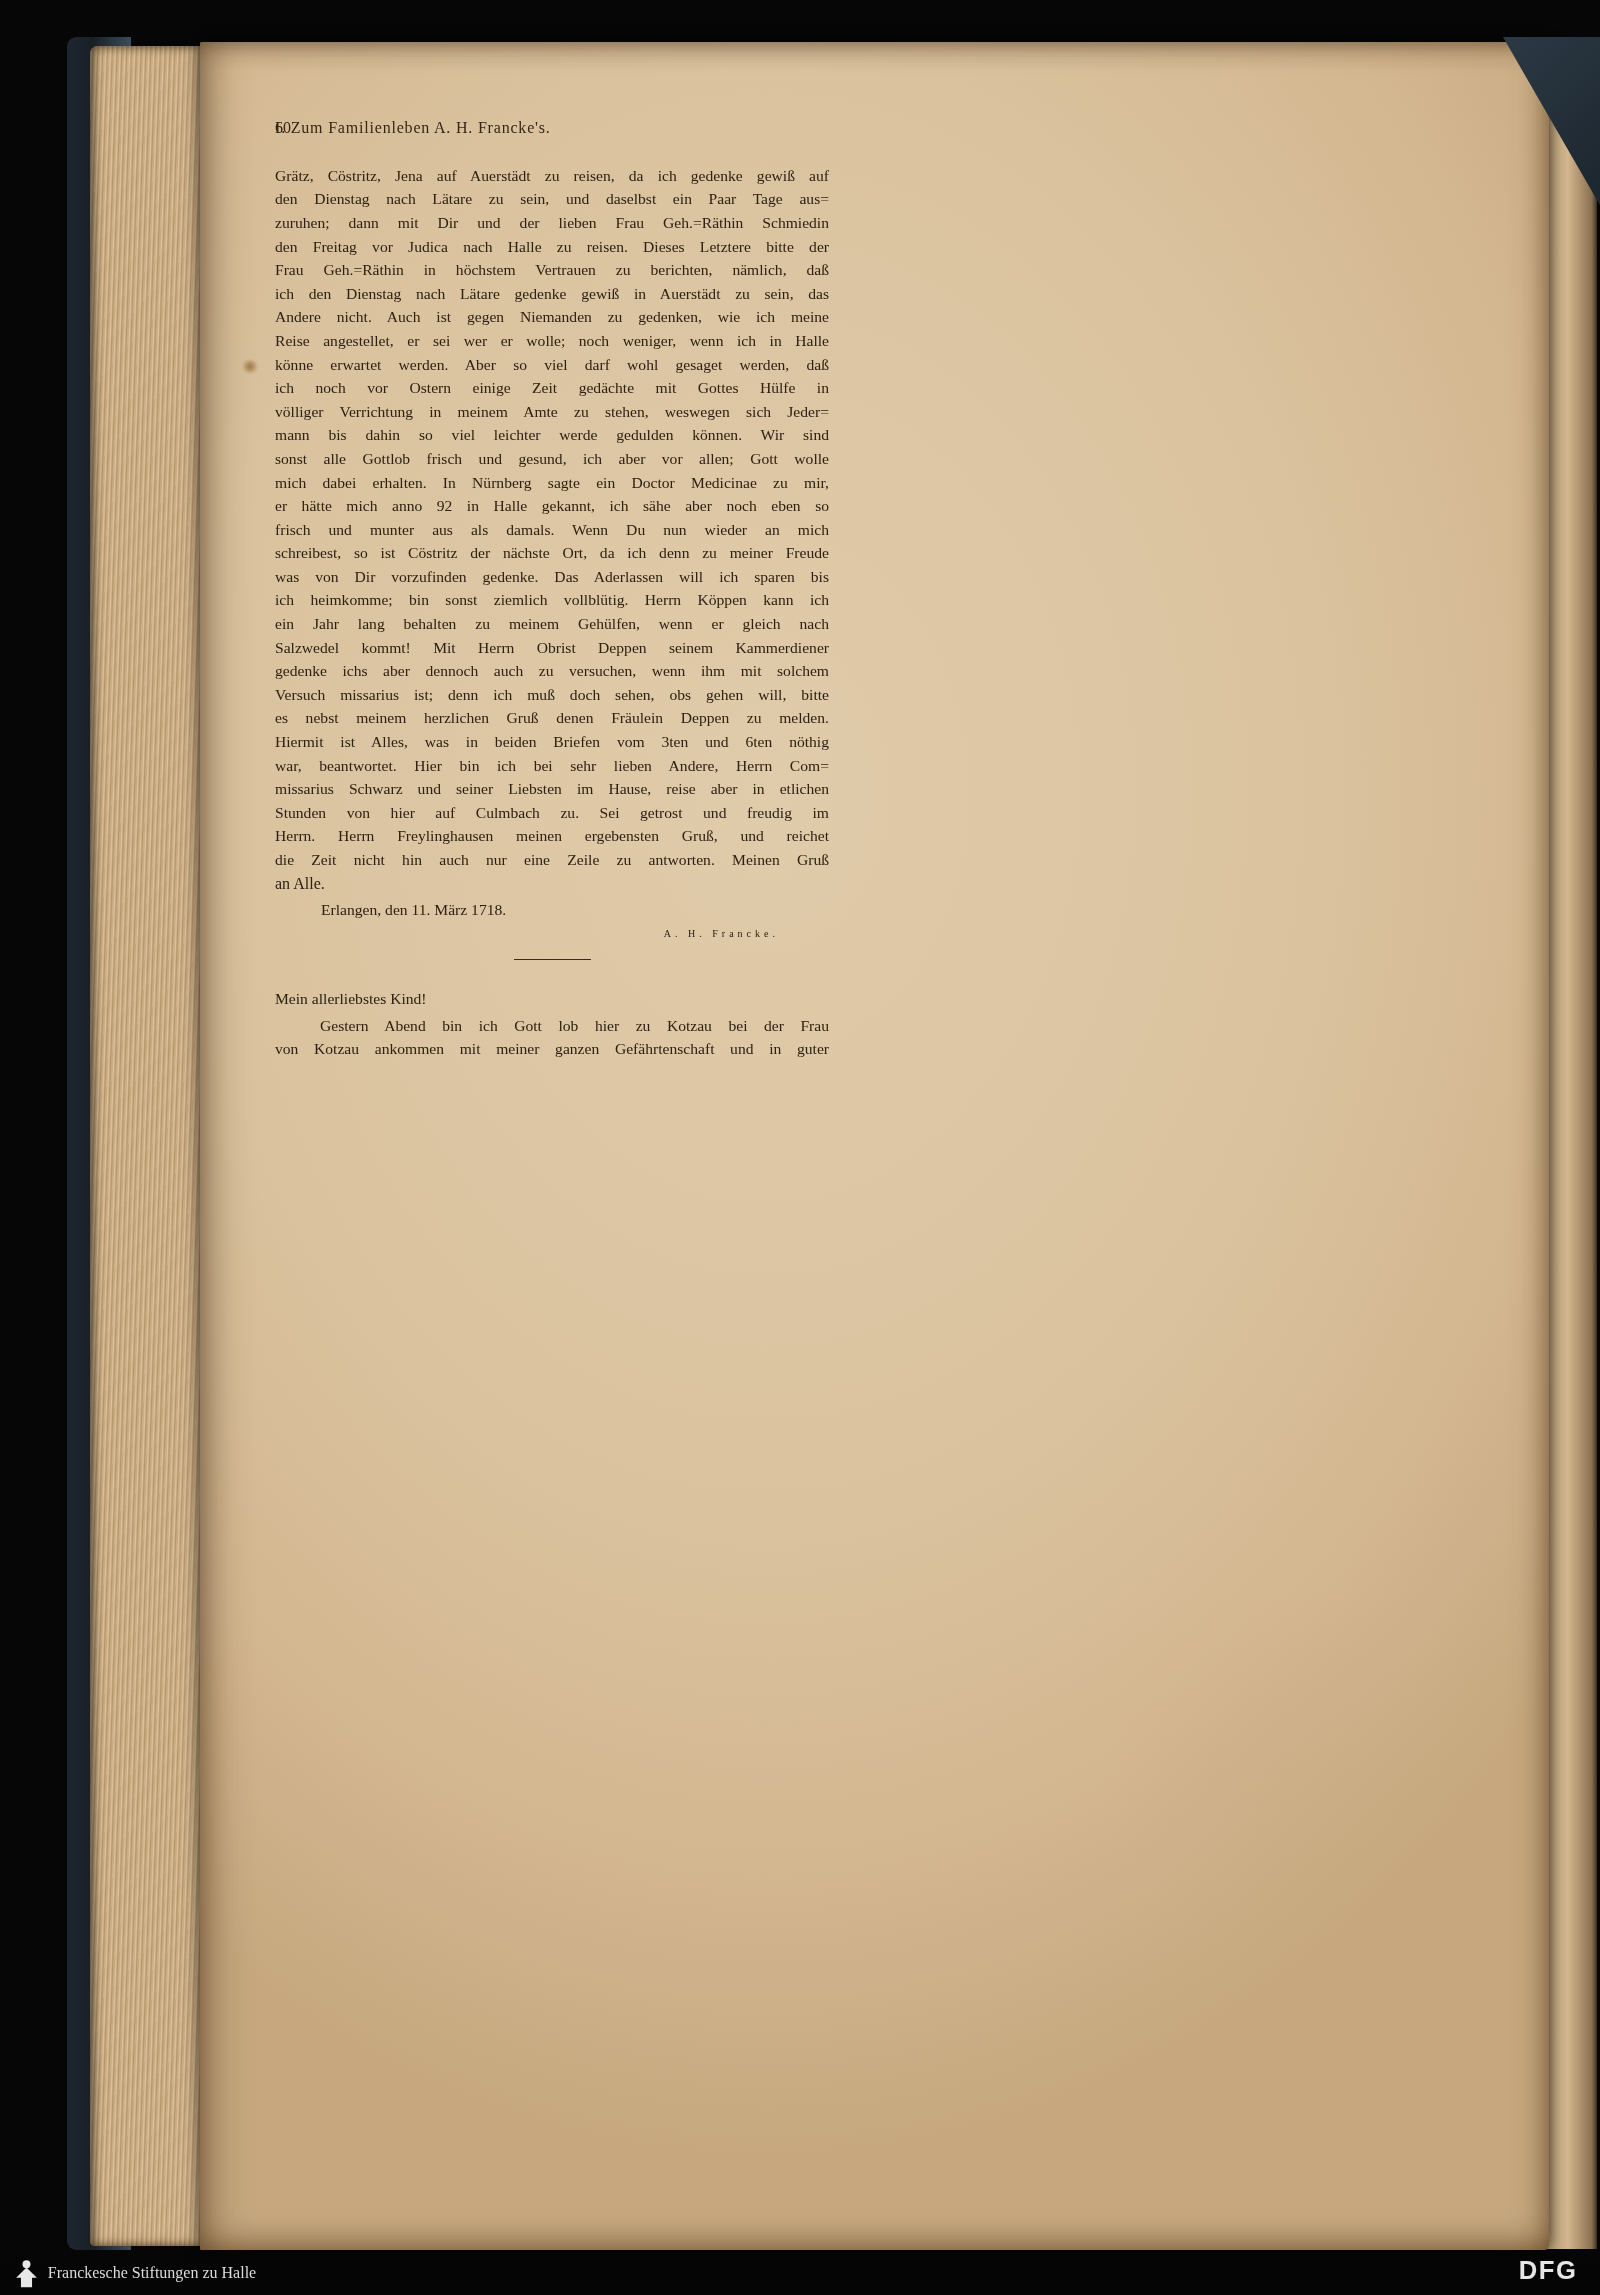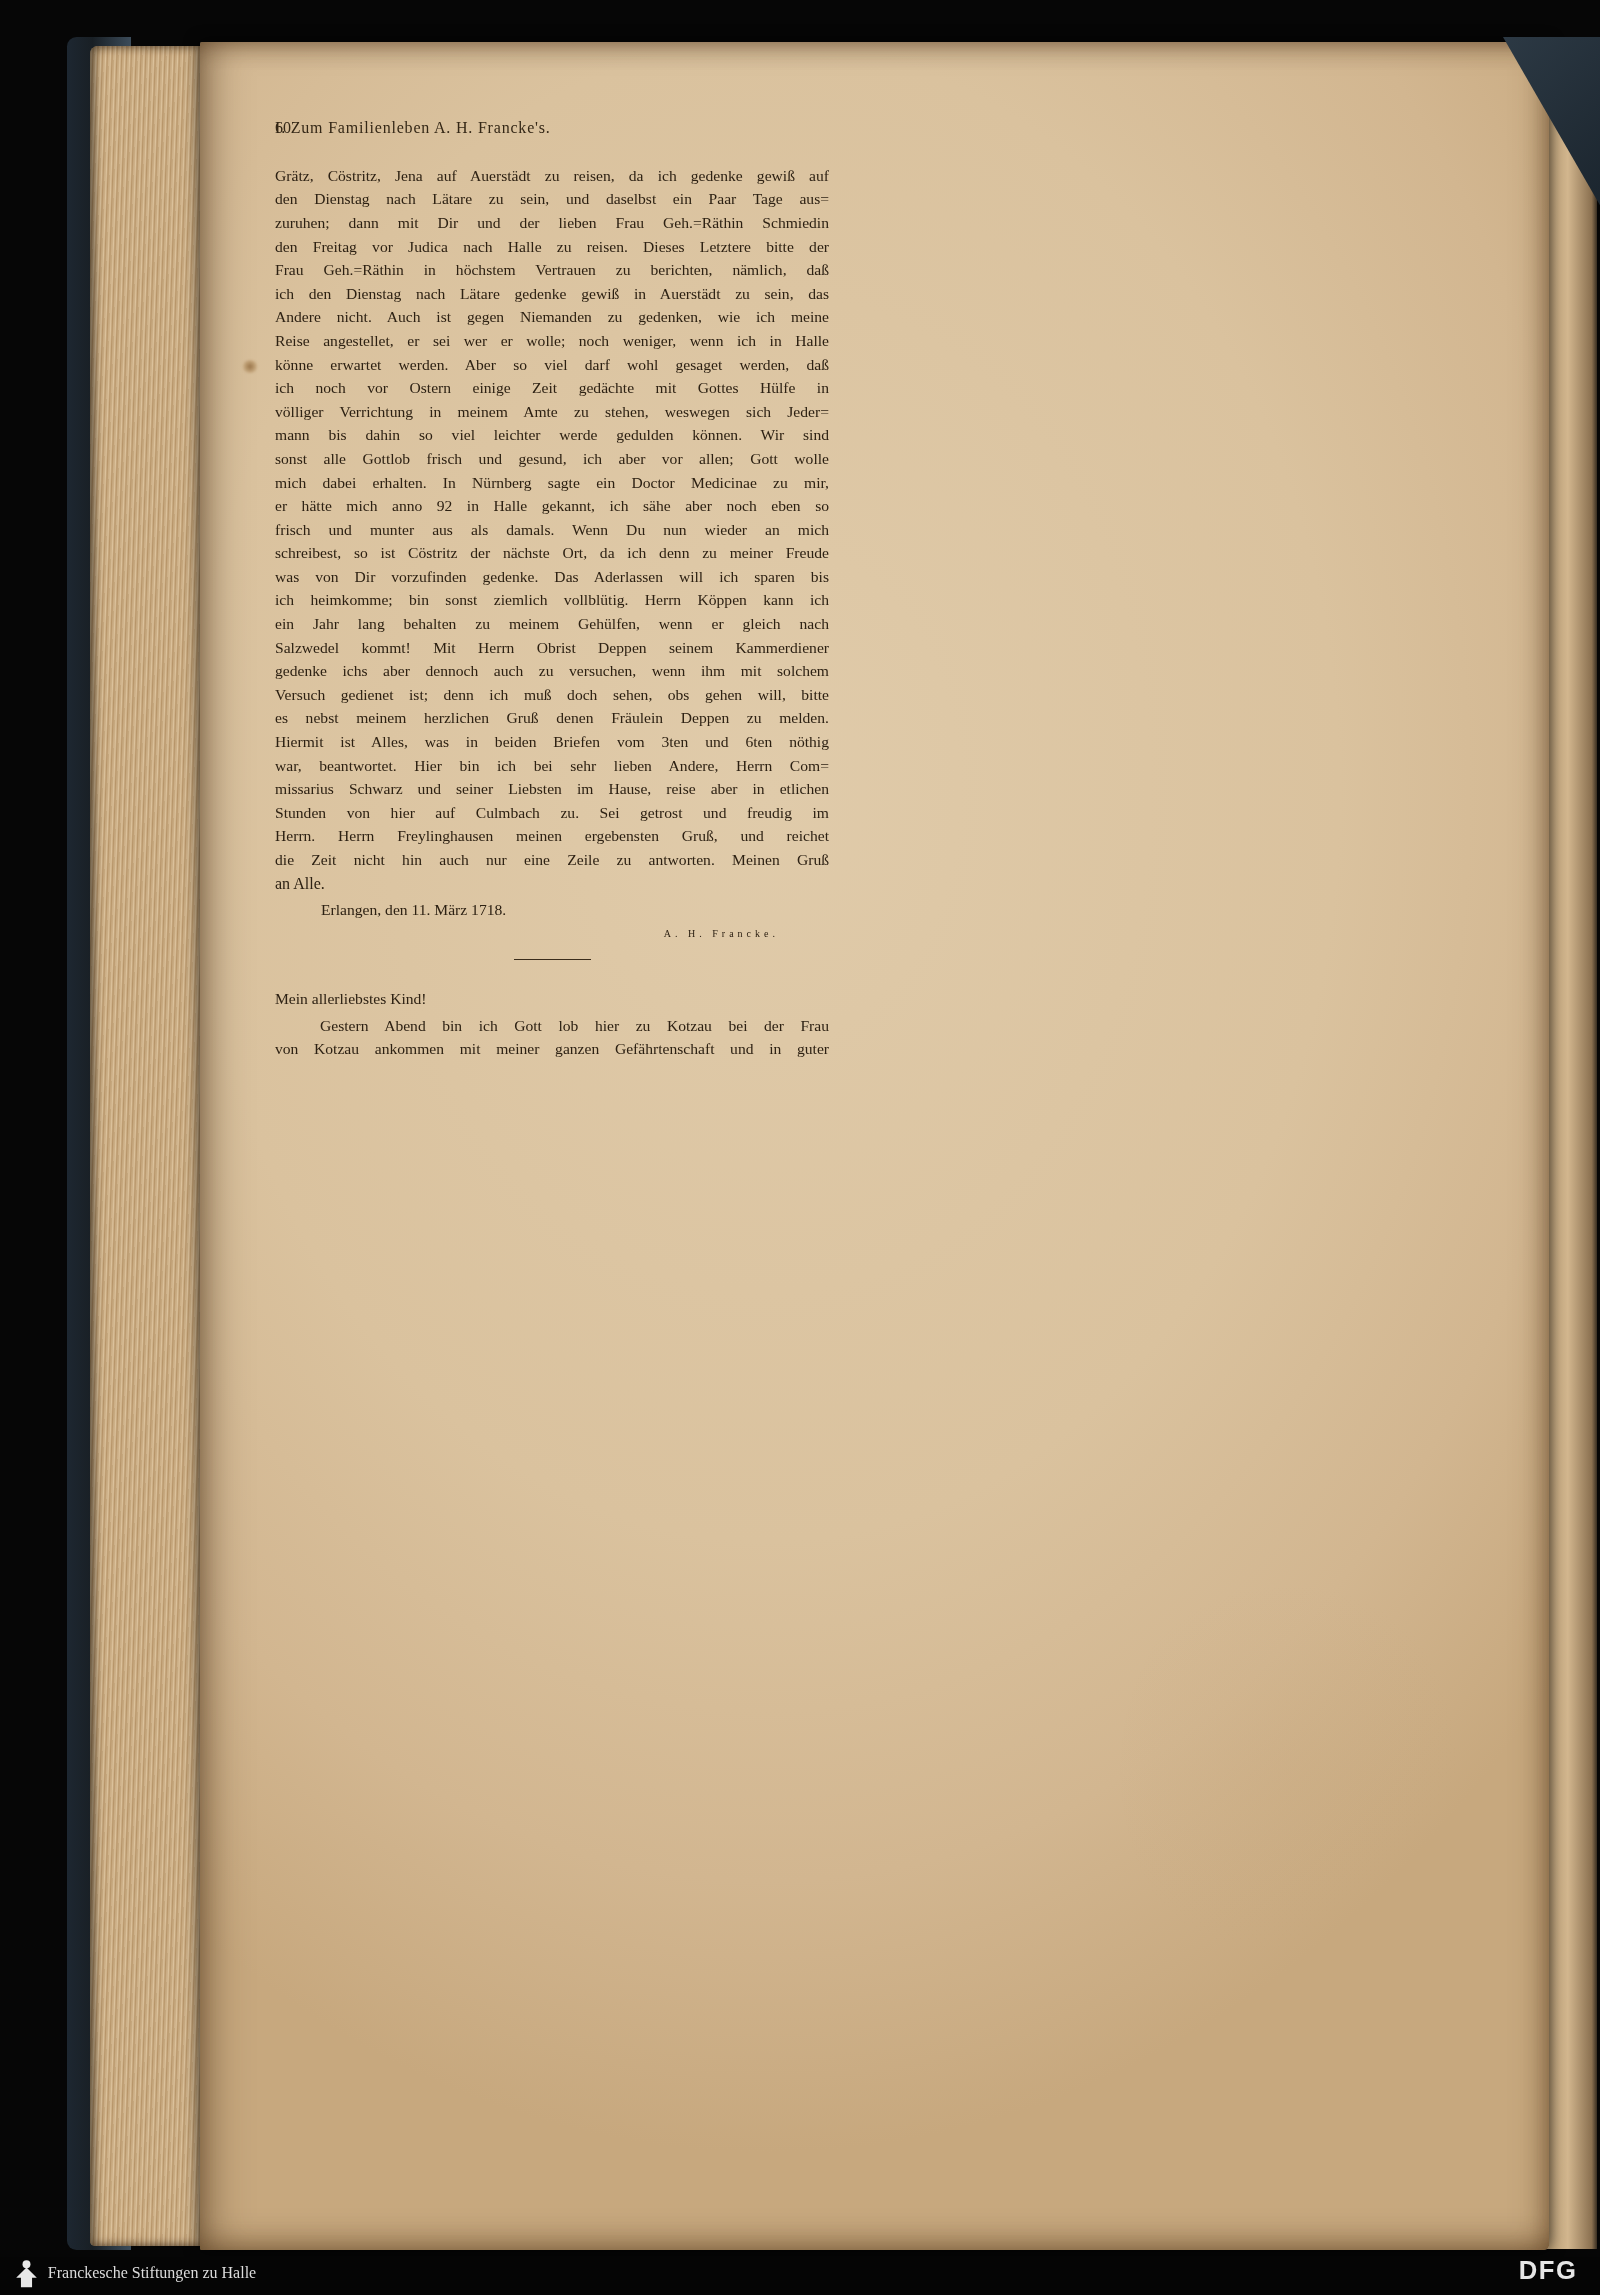--- a/index.html
+++ b/index.html
@@ -96,21 +96,21 @@
           <div class="tline">sonst alle Gottlob frisch und gesund, ich aber vor allen; Gott wolle</div>
           <div class="tline">mich dabei erhalten.  In Nürnberg sagte ein Doctor Medicinae zu mir,</div>
           <div class="tline">er hätte mich anno 92 in Halle gekannt, ich sähe aber noch eben so</div>
           <div class="tline">frisch und munter aus als damals.  Wenn Du nun wieder an mich</div>
           <div class="tline">schreibest, so ist Cöstritz der nächste Ort, da ich denn zu meiner Freude</div>
           <div class="tline">was von Dir vorzufinden gedenke.  Das Aderlassen will ich sparen bis</div>
           <div class="tline">ich heimkomme; bin sonst ziemlich vollblütig.  Herrn Köppen kann ich</div>
           <div class="tline">ein Jahr lang behalten zu meinem Gehülfen, wenn er gleich nach</div>
           <div class="tline">Salzwedel kommt!  Mit Herrn Obrist Deppen seinem Kammerdiener</div>
           <div class="tline">gedenke ichs aber dennoch auch zu versuchen, wenn ihm mit solchem</div>
-          <div class="tline">Versuch gedienet ist; denn ich muß doch sehen, obs gehen will, bitte</div>
+          <div class="tline">Versuch missarius ist; denn ich muß doch sehen, obs gehen will, bitte</div>
           <div class="tline">es nebst meinem herzlichen Gruß denen Fräulein Deppen zu melden.</div>
           <div class="tline">Hiermit ist Alles, was in beiden Briefen vom 3ten und 6ten nöthig</div>
           <div class="tline">war, beantwortet.  Hier bin ich bei sehr lieben Andere, Herrn Com=</div>
           <div class="tline">missarius Schwarz und seiner Liebsten im Hause, reise aber in etlichen</div>
           <div class="tline">Stunden von hier auf Culmbach zu.  Sei getrost und freudig im</div>
           <div class="tline">Herrn.  Herrn Freylinghausen meinen ergebensten Gruß, und reichet</div>
           <div class="tline">die Zeit nicht hin auch nur eine Zeile zu antworten.  Meinen Gruß</div>
         </div>
       <div class="end-line">an Alle.</div>
 

